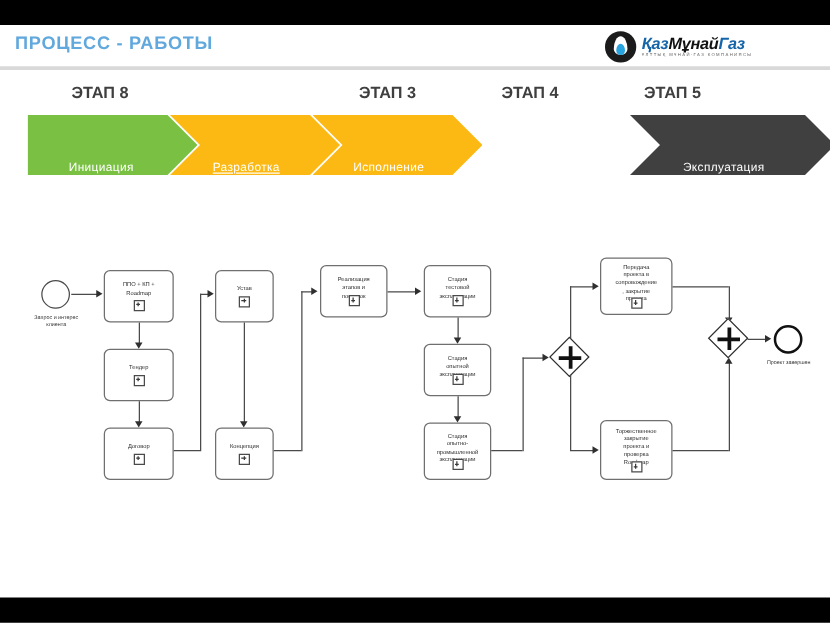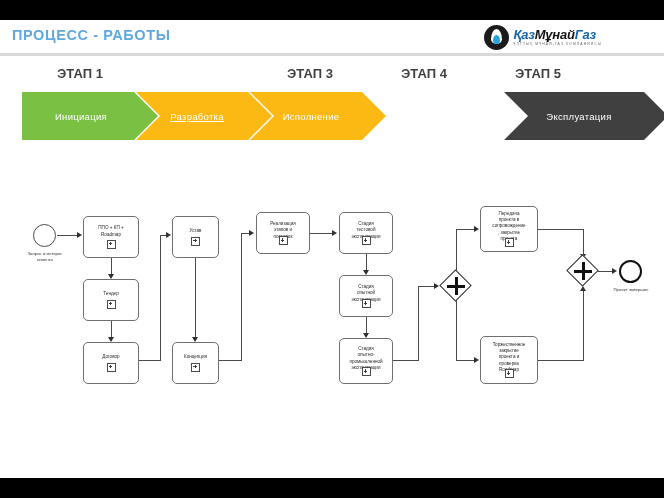--- a/index.html
+++ b/index.html
@@ -121,21 +121,21 @@
     font-weight: bold;
     color: #3f3f3f;
     text-align: center;
     white-space: nowrap;
   }
   .chev {
     position: absolute;
     top: 26px;
     height: 48px;
     display: flex;
-    align-items: center;
+    align-items: flex-end;
     justify-content: center;
     color: #ffffff;
     font-size: 9.5px;
     letter-spacing: 0.3px;
     white-space: nowrap;
   }
   .chev-first {
     clip-path: polygon(0 0, calc(100% - 24px) 0, 100% 50%, calc(100% - 24px) 100%, 0 100%);
   }
   .chev-mid {
@@ -260,21 +260,21 @@
       <div id="logo-text-wrap">
         <div id="logo-name"><span class="lg-k">Қаз</span><span class="lg-m">Мұнай</span><span class="lg-g">Газ</span></div>
         <div id="logo-sub">ҰЛТТЫҚ МҰНАЙ-ГАЗ КОМПАНИЯСЫ</div>
       </div>
     </div>
 
     <div id="header-rule"></div>
   </div>
 
   <div id="stages">
-    <div class="stage-label" style="left:22px;  width:116px;">ЭТАП 1</div>
+    <div class="stage-label" style="left:22px;  width:116px;">ЭТАП 8</div>
     <div class="stage-label" style="left:252px; width:116px;">ЭТАП 3</div>
     <div class="stage-label" style="left:366px; width:116px;">ЭТАП 4</div>
     <div class="stage-label" style="left:480px; width:116px;">ЭТАП 5</div>
 
     <div class="chev chev-first" style="left:22px;  width:136px; background:#7ac143;">
       <span class="chev-label">Инициация</span>
     </div>
     <div class="chev chev-mid" style="left:136px; width:136px; background:#fcb913;text-decoration:underline;">
       <span class="chev-label">Разработка</span>
     </div>

